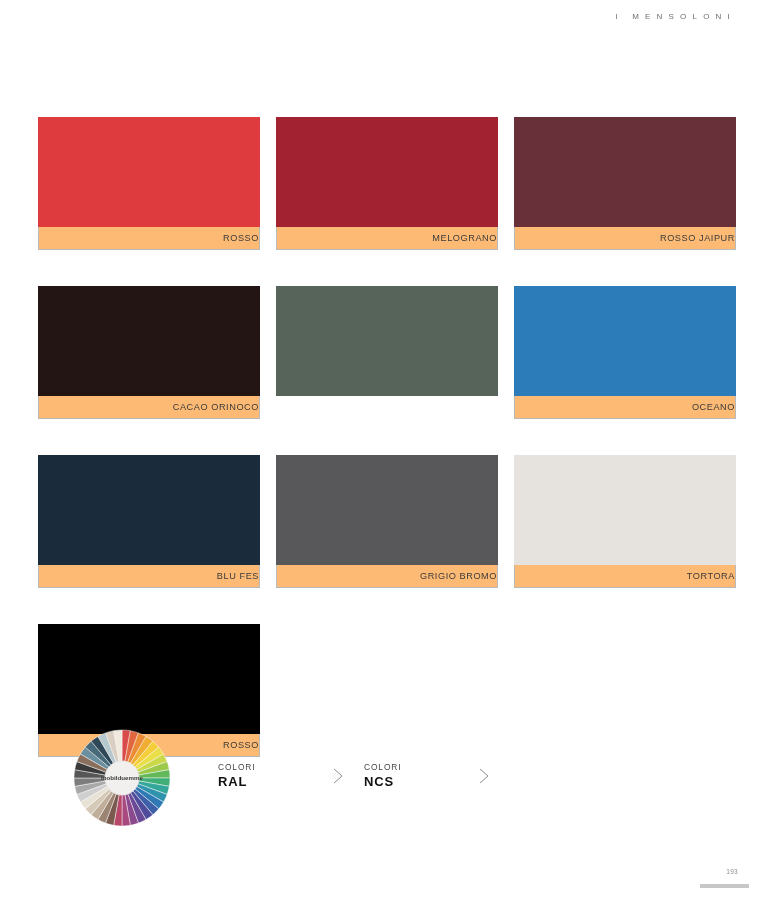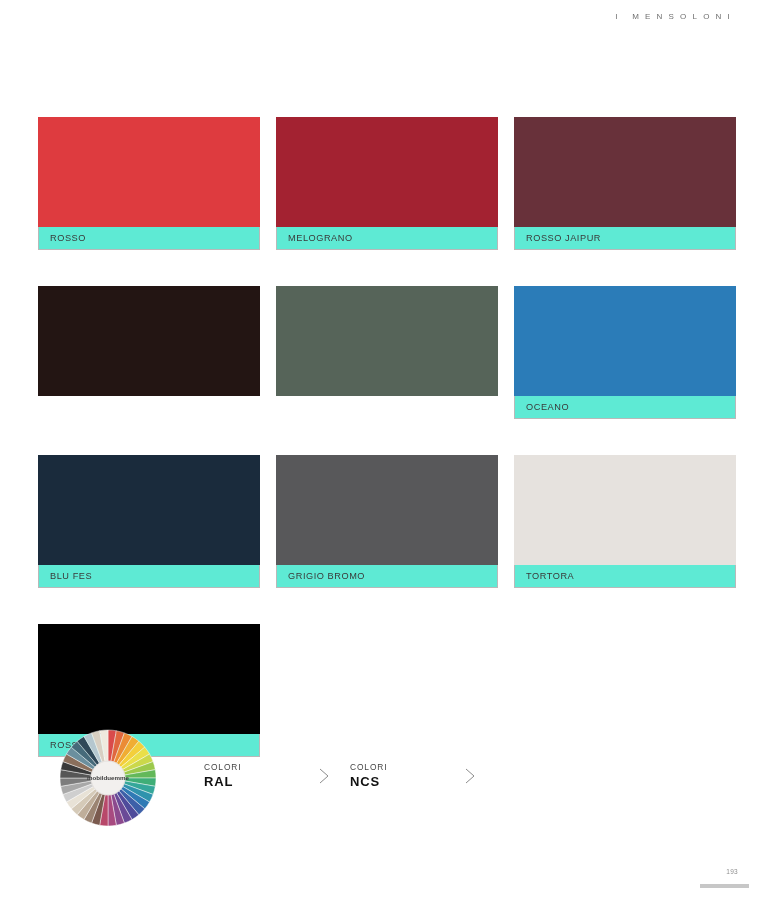--- a/index.html
+++ b/index.html
@@ -51,29 +51,30 @@
   .swatch-label {
     height: 23px;
     line-height: 23px;
     border: 1px solid #b9b9b9;
     border-top: none;
     box-sizing: border-box;
     padding-left: 11px;
     font-size: 9.2px;
     letter-spacing: 0.55px;
     color: #3a3a3a;
-    background: #5eead4;
+    background: #fdba74;
     white-space: nowrap;
     overflow: hidden;
+    text-align: right;
   }
 
   
   .links-row {
     position: absolute;
-    left: 24px;
+    left: 38px;
     top: 724px;
     width: 699px;
     height: 110px;
   }
   .fandeck {
     position: absolute;
     left: 34px;
     top: 4px;
     width: 100px;
     height: 100px;
@@ -140,20 +141,21 @@
     <div class="swatch-card">
       <div class="swatch-chip" style="background: rgb(163, 34, 49);"></div>
       <div class="swatch-label">MELOGRANO</div>
     </div>
     <div class="swatch-card">
       <div class="swatch-chip" style="background: rgb(104, 49, 58);"></div>
       <div class="swatch-label">ROSSO JAIPUR</div>
     </div>
     <div class="swatch-card">
       <div class="swatch-chip" style="background: rgb(35, 21, 19);"></div>
+      <div class="swatch-label">CACAO ORINOCO</div>
     </div>
     <div class="swatch-card">
       <div class="swatch-chip" style="background: rgb(86, 100, 89);"></div>
     </div>
     <div class="swatch-card">
       <div class="swatch-chip" style="background: rgb(43, 124, 184);"></div>
       <div class="swatch-label">OCEANO</div>
     </div>
     <div class="swatch-card">
       <div class="swatch-chip" style="background: rgb(26, 43, 60);"></div>

